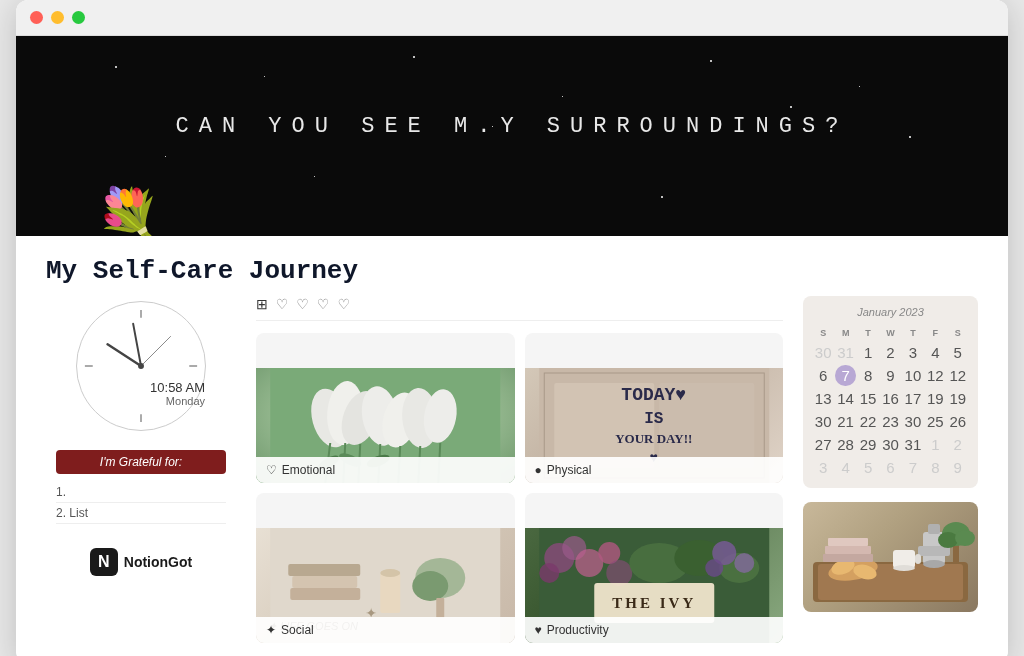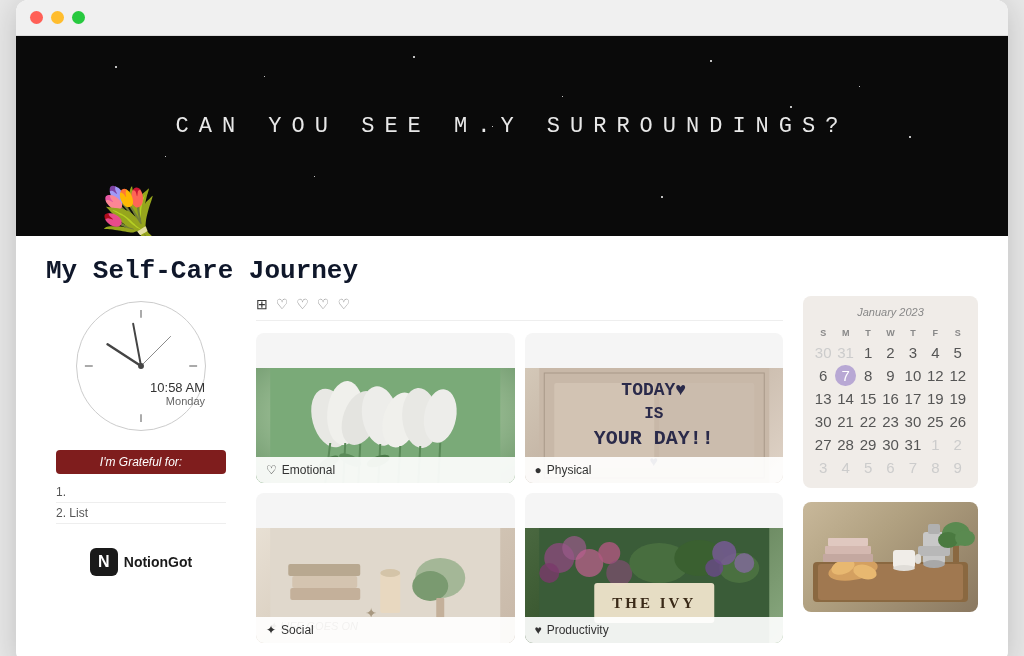--- a/index.html
+++ b/index.html
@@ -455,21 +455,21 @@
               <svg viewBox="0 0 230 115" style="position:absolute;inset:0;width:100%;height:100%;">
                 <rect width="230" height="115" fill="#c8b8a8"></rect>
                 <rect x="5" y="5" width="220" height="105" fill="none" stroke="#a89888" stroke-width="1"></rect>
 
                 <rect x="15" y="15" width="100" height="85" fill="#e0d4c4" opacity="0.4" rx="2"></rect>
                 <rect x="120" y="15" width="95" height="85" fill="#d4c8b8" opacity="0.3" rx="2"></rect>
               </svg>
               <div class="today-text">
                 <span style="font-size:18px;">TODAY♥</span>
                 <span style="font-size:16px;">IS</span>
-                <span style="font-size:20px;">YOUR DAY!!</span>
+                <span style="font-size:13px;font-family:Liberation Serif, serif;">YOUR DAY!!</span>
                 <span style="font-size:14px;">♥</span>
               </div>
             </div>
             <div class="card-label">
               <span>●</span>
               <span>Physical</span>
             </div>
           </div>
 
           <div class="gallery-card">

